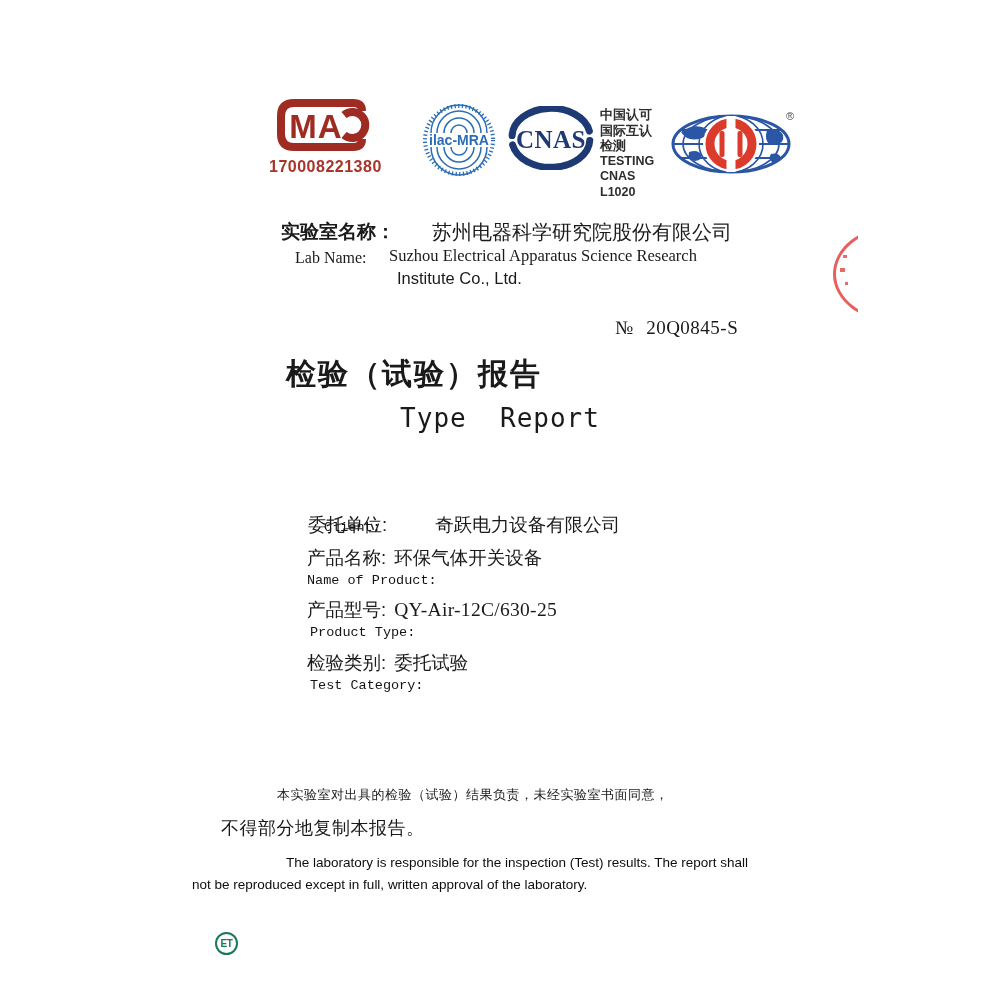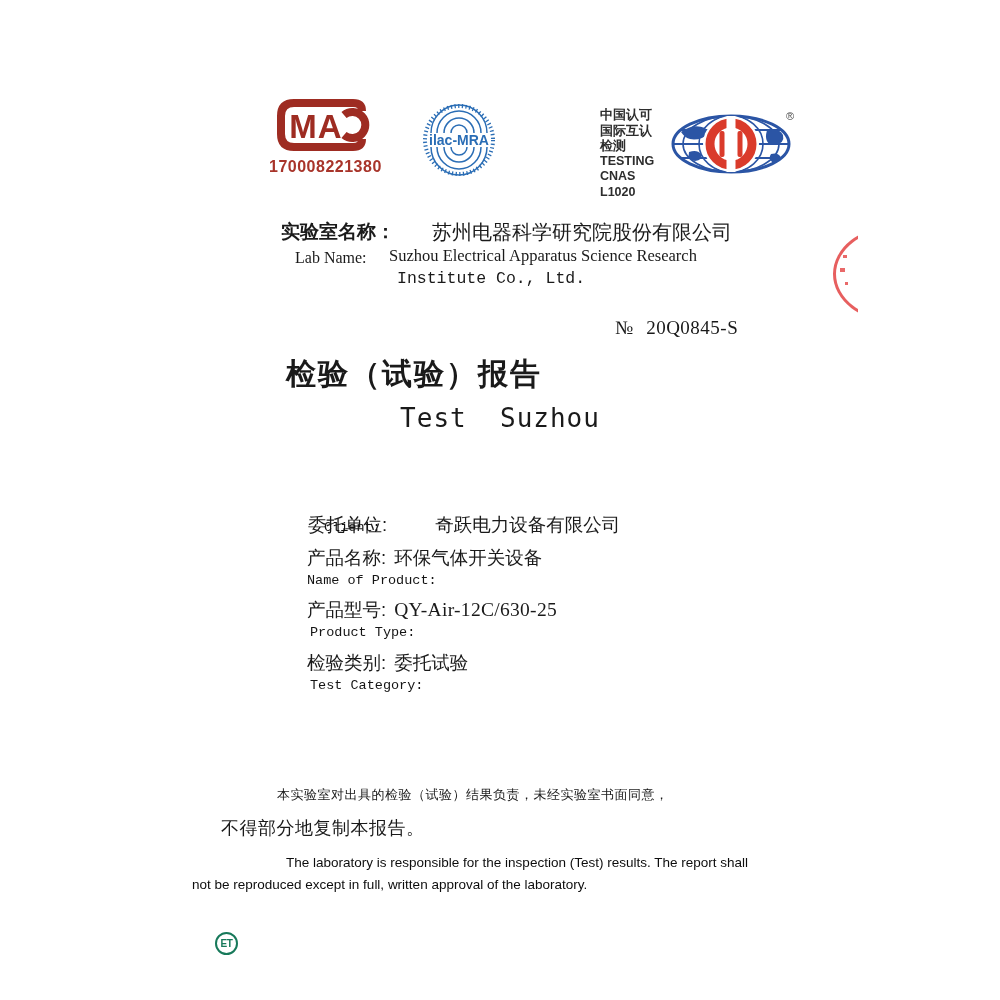--- a/index.html
+++ b/index.html
@@ -17,21 +17,21 @@
   .accred .zh{font-size:13px;font-weight:700;}
   .accred .en{font-size:12.5px;font-weight:700;letter-spacing:0;}
   .globe{left:671px;top:110px;}
 
   
   .lab-zh{left:281px;top:219px;display:flex;align-items:flex-start;white-space:nowrap;gap:33px;}
   .lab-zh .lbl{font-size:19px;font-weight:700;}
   .lab-zh .val{font-size:20px;font-weight:500;margin-left:4px;}
   .lab-en-label{left:295px;top:249px;font-family:"Liberation Serif",serif;font-size:16px;}
   .lab-en1{left:389px;top:246px;font-family:"Liberation Serif",serif;font-size:16.5px;}
-  .lab-en2{left:397px;top:269px;font-family:Liberation Mono, monospace;font-size:16.5px;}
+  .lab-en2{left:397px;top:269px;font-family:Liberation Sans, sans-serif;font-size:16.5px;}
 
   
   .stamp-clip{left:796px;top:224px;width:62px;height:96px;overflow:hidden;}
   .stamp-arc{position:absolute;left:37px;top:2px;width:118px;height:90px;border-radius:50%;
              border:3px solid rgba(225,55,55,.8);}
   .speck{position:absolute;background:rgba(225,55,55,.75);}
 
   
   .report-no{left:615px;top:317px;font-family:"Liberation Serif",serif;font-size:19px;
              display:flex;align-items:baseline;white-space:nowrap;}
@@ -91,20 +91,27 @@
       <path d="M10 31 A28 28 0 0 1 66 31" fill="none" stroke="#2a6db5" stroke-width="1.5"></path>
       <path d="M30 45 A8 8 0 0 0 46 45" fill="none" stroke="#2a6db5" stroke-width="1.5"></path>
       <path d="M23 45 A15 15 0 0 0 53 45" fill="none" stroke="#2a6db5" stroke-width="1.5"></path>
       <path d="M16 45 A22 22 0 0 0 60 45" fill="none" stroke="#2a6db5" stroke-width="1.5"></path>
       <path d="M10 45 A28 28 0 0 0 66 45" fill="none" stroke="#2a6db5" stroke-width="1.5"></path>
       <rect x="7" y="32" width="62" height="12" fill="#ffffff"></rect>
       <text x="38" y="42.5" text-anchor="middle" font-size="14" font-weight="bold" fill="#2a6db5" font-family="Liberation Sans, sans-serif">ilac-MRA</text>
     </svg>
   </div>
 
+  <div class="abs cnas">
+    <svg width="86" height="64" viewBox="0 0 86 64">
+      <path d="M4.1 29.6 A39 28 0 0 1 81.4 25.1" fill="none" stroke="#1e3a74" stroke-width="7" stroke-linecap="round"></path>
+      <path d="M4.6 38.9 A39 28 0 0 0 81.8 34.4" fill="none" stroke="#1e3a74" stroke-width="7" stroke-linecap="round"></path>
+      <text x="43" y="42" text-anchor="middle" font-size="25" font-weight="bold" fill="#1e3a74" font-family="Liberation Serif, serif" letter-spacing="0.5">CNAS</text>
+    </svg>
+  </div>
 
   <div class="abs accred">
     <div class="zh">中国认可</div>
     <div class="zh">国际互认</div>
     <div class="zh">检测</div>
     <div class="en">TESTING</div>
     <div class="en">CNAS L1020</div>
   </div>
 
   <div class="abs globe">
@@ -152,21 +159,21 @@
     <div class="speck" style="left:44px;top:44px;width:5px;height:4px;"></div>
     <div class="speck" style="left:49px;top:58px;width:3px;height:3px;"></div>
   </div>
 
   <div class="abs report-no">
     <span>№</span>
     <span class="num">20Q0845-S</span>
   </div>
 
   <div class="abs title-zh">检验（试验）报告</div>
-  <div class="abs title-en">Test  Suzhou</div>
+  <div class="abs title-en">Type  Report</div>
 
   <div class="abs field-zh f1z">
     <span class="flbl">委托单位:</span>
     <span class="fval">奇跃电力设备有限公司</span>
   </div>
   <div class="abs field-en f1e">Client:</div>
 
   <div class="abs field-zh f2z">
     <span class="flbl">产品名称:</span>
     <span class="fval">环保气体开关设备</span>

